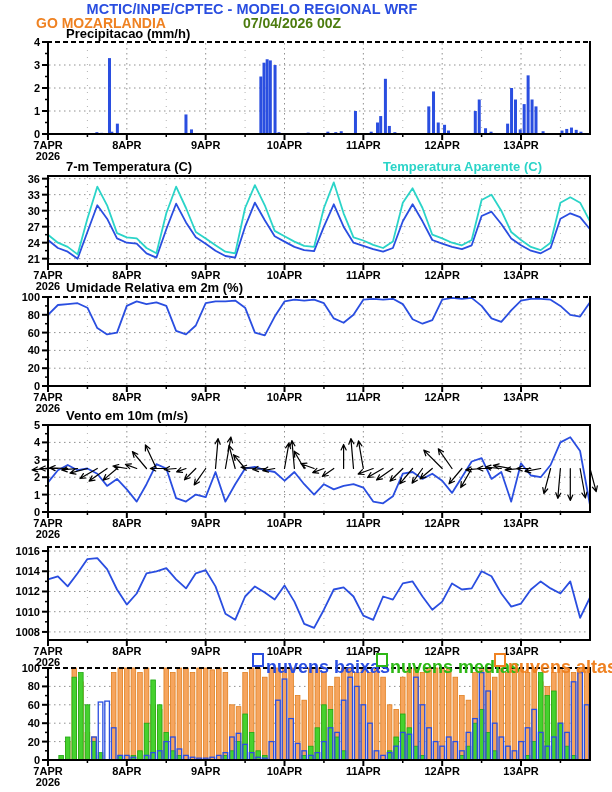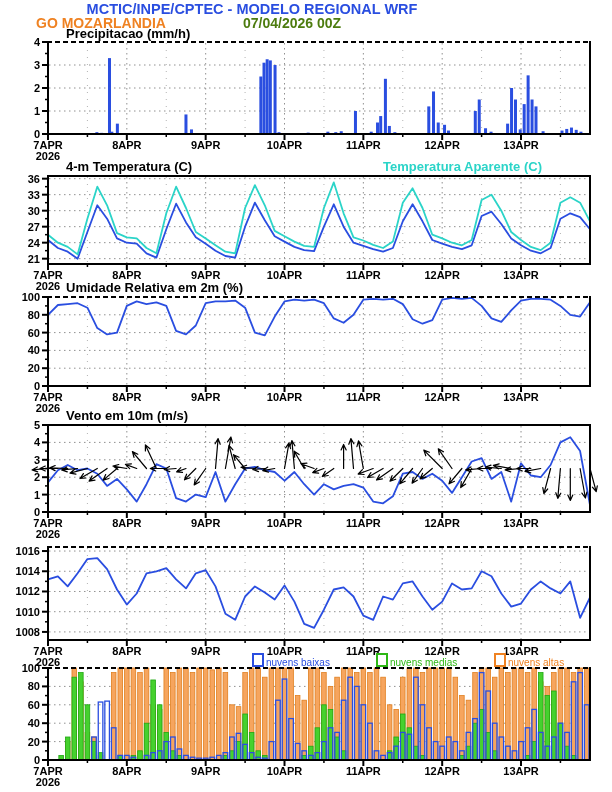--- a/index.html
+++ b/index.html
@@ -5,21 +5,21 @@
   html,body{margin:0;padding:0;background:#fff;}
   .page{position:relative;width:612px;height:792px;background:#fff;overflow:hidden;
         font-family:"Liberation Sans",sans-serif;}
   .hdr{position:absolute;font-weight:bold;white-space:nowrap;}
   .hdr-title{top:1px;left:0;width:504px;text-align:center;font-size:14.5px;}
   .hdr-station{top:15px;left:36px;font-size:14px;}
   .hdr-run{top:15px;left:243px;font-size:14px;}
   .hdr-loc{top:27px;right:20px;font-size:13.5px;}
   .pt{position:absolute;font-size:13px;font-weight:bold;color:#000;white-space:nowrap;}
   .lbox{position:absolute;width:8px;height:10px;background:#fff;border:2px solid #000;}
-  .llab{position:absolute;font-size:10px;font-weight:normal;white-space:nowrap;margin-top:6px;}
+  .llab{position:absolute;font-size:18px;font-weight:bold;white-space:nowrap;margin-top:6px;}
   svg{position:absolute;top:0;left:0;}
   svg text{font-family:"Liberation Sans",sans-serif;font-weight:bold;font-size:11px;}
 </style>
 </head>
 <body>
 
 <div class="page">
   <svg id="chart-svg" width="612" height="792">
       <line x1="87.41818181818181" y1="43" x2="87.41818181818181" y2="133" stroke="#b4b4b4" stroke-width="1" stroke-dasharray="1,6"></line>
       <line x1="126.83636363636363" y1="43" x2="126.83636363636363" y2="133" stroke="#909090" stroke-width="1" stroke-dasharray="1.5,3.5"></line>
@@ -689,21 +689,21 @@
       <line x1="560.4363636363636" y1="760" x2="560.4363636363636" y2="763" stroke="#000" stroke-width="1.5"></line>
       <text x="521.0181818181818" y="775" text-anchor="middle" fill="#000">13APR</text>
       <text x="48" y="786" text-anchor="middle" fill="#000">2026</text>
     </svg>
 
   <div class="hdr hdr-title" style="color: rgb(42, 78, 224);">MCTIC/INPE/CPTEC - MODELO REGIONAL WRF</div>
   <div class="hdr hdr-station" style="color: rgb(239, 130, 34);">GO MOZARLANDIA</div>
   <div class="hdr hdr-run" style="color: #4d7c0f;">07/04/2026 00Z</div>
 
   <div class="pt" style="left:66px;top:26px;">Precipitacao (mm/h)</div>
-  <div class="pt" style="left:66px;top:159px;">4-m Temperatura (C)</div>
+  <div class="pt" style="left:66px;top:159px;">7-m Temperatura (C)</div>
   <div class="pt" style="right: 70px; top: 159px; color: rgb(43, 212, 200);">Temperatura Aparente (C)</div>
   <div class="pt" style="left:66px;top:280px;">Umidade Relativa em 2m (%)</div>
   <div class="pt" style="left:66px;top:408px;text-align:right;">Vento em 10m (m/s)</div>
 
   <span class="lbox" style="left: 252px; top: 653px; border-color: rgb(42, 78, 224);"></span>
   <span class="llab" style="left: 266px; top: 651px; color: rgb(42, 78, 224);">nuvens baixas</span>
   <span class="lbox" style="left: 376px; top: 653px; border-color: rgb(45, 184, 21);"></span>
   <span class="llab" style="left: 390px; top: 651px; color: rgb(45, 184, 21);">nuvens medias</span>
   <span class="lbox" style="left: 494px; top: 653px; border-color: rgb(239, 130, 34);"></span>
   <span class="llab" style="left: 508px; top: 651px; color: rgb(239, 130, 34);">nuvens altas</span>

